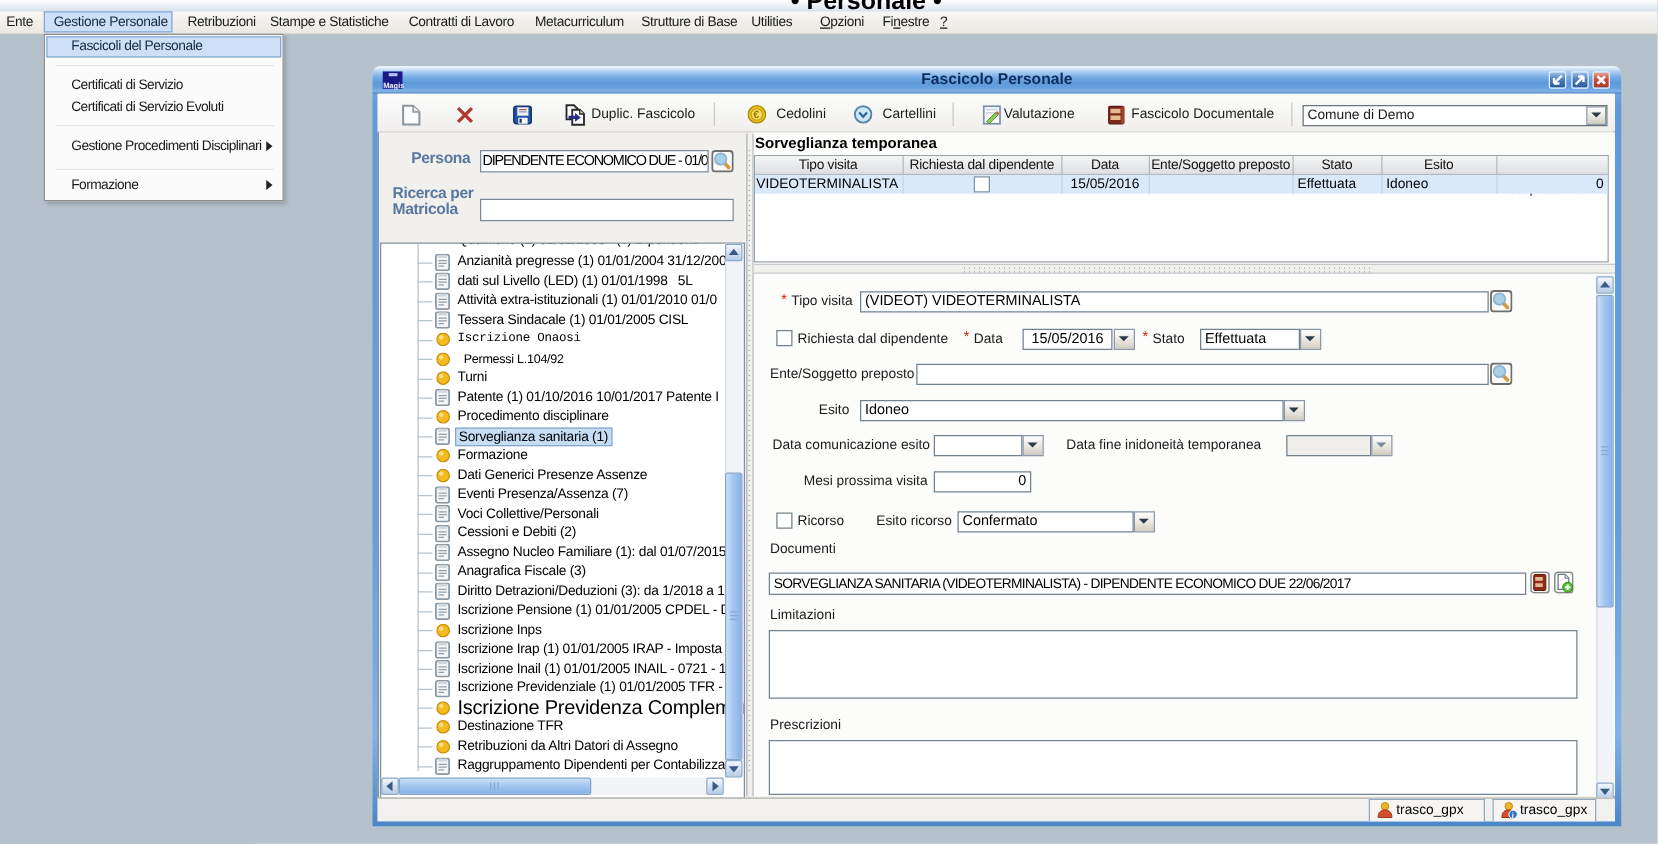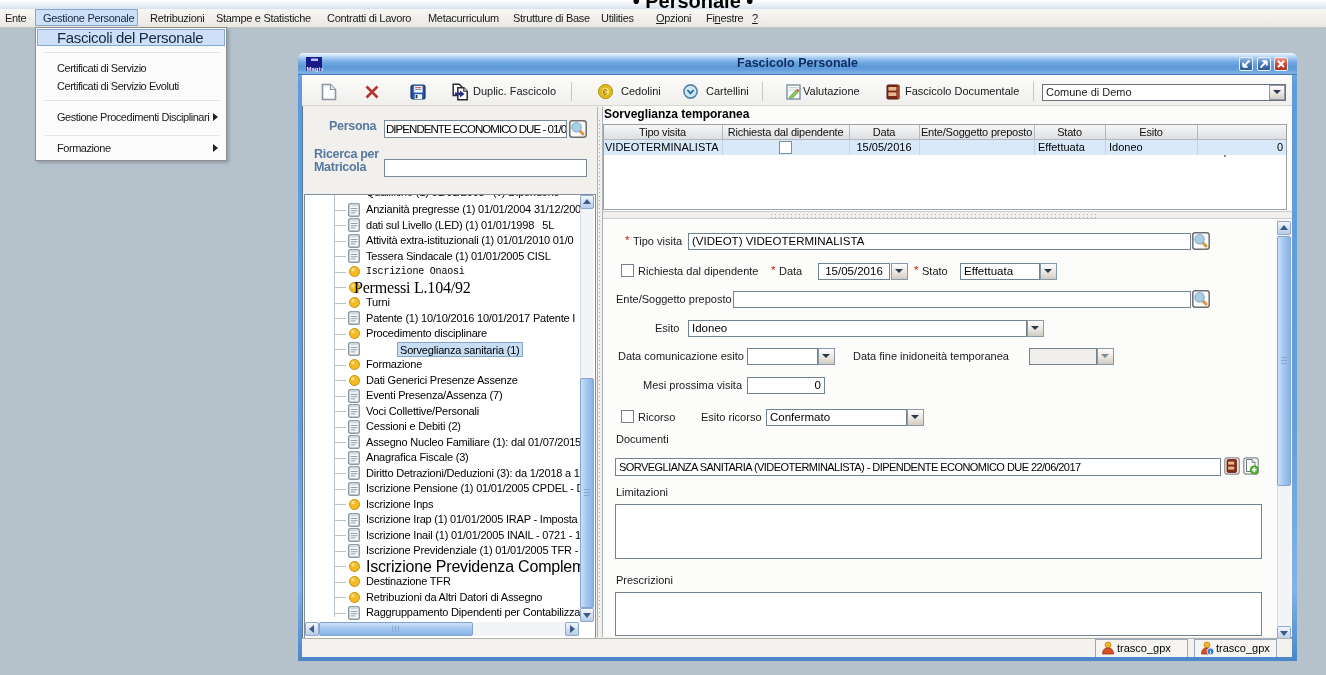--- a/index.html
+++ b/index.html
@@ -21,21 +21,21 @@
 <div class="abs nw" style="left:428px;top:10px;height:17px;line-height:17px;font-size:11px;letter-spacing:-0.3px;color:#1a1a1a;">Metacurriculum</div>
 <div class="abs nw" style="left:513px;top:10px;height:17px;line-height:17px;font-size:11px;letter-spacing:-0.3px;color:#1a1a1a;">Strutture di Base</div>
 <div class="abs nw" style="left:601px;top:10px;height:17px;line-height:17px;font-size:11px;letter-spacing:-0.3px;color:#1a1a1a;">Utilities</div>
 <div class="abs nw" style="left:656px;top:10px;height:17px;line-height:17px;font-size:11px;letter-spacing:-0.3px;color:#1a1a1a;"><u>O</u>pzioni</div>
 <div class="abs nw" style="left:706px;top:10px;height:17px;line-height:17px;font-size:11px;letter-spacing:-0.3px;color:#1a1a1a;">Fi<u>n</u>estre</div>
 <div class="abs nw" style="left:752px;top:10px;height:17px;line-height:17px;font-size:11px;letter-spacing:-0.3px;color:#1a1a1a;"><u>?</u></div>
 <div class="abs" style="left:35px;top:9px;width:103px;height:17px;background:#cde0f7;border:1px solid #84a9d3;"></div>
 <div class="abs nw" style="left:43px;top:10px;height:16px;line-height:16px;font-size:11px;letter-spacing:-0.3px;color:#14293f;">Gestione Personale</div>
 <div class="abs" style="left:35px;top:27px;width:192px;height:134px;background:#fbfbfb;border:1px solid #8e8e8e;box-shadow:2px 2px 3px rgba(80,90,100,0.35);"></div>
 <div class="abs" style="left:37px;top:29px;width:188px;height:17px;background:#cde0f7;border:1px solid #84a9d3;"></div>
-<div class="abs nw" style="left:57px;top:30px;height:15px;line-height:15px;font-size:15px;letter-spacing:-0.35px;color:#14293f;">Fascicoli del Personale</div>
+<div class="abs nw" style="left:57px;top:30px;height:15px;line-height:15px;font-size:11px;letter-spacing:-0.35px;color:#14293f;">Fascicoli del Personale</div>
 <div class="abs" style="left:45px;top:52px;width:174px;height:1px;background:#e4e4e4;"></div>
 <div class="abs nw" style="left:57px;top:60px;height:16px;line-height:16px;font-size:11px;letter-spacing:-0.45px;color:#1a1a1a;text-align:center;">Certificati di Servizio</div>
 <div class="abs nw" style="left:57px;top:78px;height:16px;line-height:16px;font-size:11px;letter-spacing:-0.45px;color:#1a1a1a;">Certificati di Servizio Evoluti</div>
 <div class="abs" style="left:45px;top:100px;width:174px;height:1px;background:#e4e4e4;"></div>
 <div class="abs nw" style="left:57px;top:109px;height:16px;line-height:16px;font-size:11px;letter-spacing:-0.45px;color:#1a1a1a;">Gestione Procedimenti Disciplinari</div>
 <div class="abs" style="left:213px;top:113px;width:0;height:0;border-left:5px solid #222;border-top:4px solid transparent;border-bottom:4px solid transparent;"></div>
 <div class="abs" style="left:45px;top:135px;width:174px;height:1px;background:#e4e4e4;"></div>
 <div class="abs nw" style="left:57px;top:140px;height:16px;line-height:16px;font-size:11px;letter-spacing:-0.45px;color:#1a1a1a;">Formazione</div>
 <div class="abs" style="left:213px;top:144px;width:0;height:0;border-left:5px solid #222;border-top:4px solid transparent;border-bottom:4px solid transparent;"></div>
 <div class="abs" style="left:298px;top:53px;width:999px;height:608px;background:linear-gradient(180deg,#e9f3fd 0%,#aed0f2 1%,#7db0e6 2%,#5f9bdc 5%,#639ddd 60%,#82b2e6 88%,#4a86c8 100%);border-radius:6px 6px 0 0;"></div>
@@ -182,59 +182,59 @@
       </svg>
     </div>
 <div class="abs nw" style="left:61px;top:69.0px;height:15px;line-height:15px;font-size:10px;letter-spacing:-0.2px;color:#000;font-family:Liberation Mono, monospace;">Iscrizione Onaosi</div>
 <div class="abs" style="left:29px;top:92.0px;width:12px;height:1px;background:#b8c4cc;"></div>
 <div class="abs" style="left:44px;top:86.5px;width:11px;height:11px;">
       <svg width="11" height="11" style="position:absolute;left:0;top:0;">
         <circle cx="5.5" cy="5.5" r="5" fill="#f5b921" stroke="#c8900a" stroke-width="1"></circle>
         <circle cx="4" cy="3.8" r="1.8" fill="#fbe084"></circle>
       </svg>
     </div>
-<div class="abs nw" style="left:49px;top:84.5px;height:15px;line-height:15px;font-size:16px;letter-spacing:-0.2px;color:#000;font-family:Liberation Serif, serif;">Permessi L.104/92</div>
+<div class="abs nw" style="left:66px;top:84.5px;height:15px;line-height:15px;font-size:10px;letter-spacing:-0.2px;color:#000;">Permessi L.104/92</div>
 <div class="abs" style="left:29px;top:107.5px;width:12px;height:1px;background:#b8c4cc;"></div>
 <div class="abs" style="left:44px;top:102.0px;width:11px;height:11px;">
       <svg width="11" height="11" style="position:absolute;left:0;top:0;">
         <circle cx="5.5" cy="5.5" r="5" fill="#f5b921" stroke="#c8900a" stroke-width="1"></circle>
         <circle cx="4" cy="3.8" r="1.8" fill="#fbe084"></circle>
       </svg>
     </div>
 <div class="abs nw" style="left:61px;top:100.0px;height:15px;line-height:15px;font-size:11px;letter-spacing:-0.2px;color:#000;">Turni</div>
 <div class="abs" style="left:29px;top:123.0px;width:12px;height:1px;background:#b8c4cc;"></div>
 <div class="abs" style="left:43px;top:116.0px;width:12px;height:14px;">
       <svg width="12" height="14" style="position:absolute;left:0;top:0;">
         <rect x="0.7" y="0.7" width="10.6" height="12.6" rx="1.5" fill="#f4f6f8" stroke="#8a98a4" stroke-width="1.4"></rect>
         <rect x="2.6" y="0.9" width="7" height="2.4" fill="#d0d8de"></rect>
         <rect x="2.8" y="5" width="6.6" height="1" fill="#90a0ac"></rect>
         <rect x="2.8" y="7.2" width="6.6" height="1" fill="#90a0ac"></rect>
         <rect x="2.8" y="9.4" width="4.5" height="1" fill="#90a0ac"></rect>
       </svg>
     </div>
-<div class="abs nw" style="left:61px;top:115.5px;height:15px;line-height:15px;font-size:11px;letter-spacing:-0.2px;color:#000;">Patente (1) 10/10/2016 10/01/2017  Patente I</div>
+<div class="abs nw" style="left:61px;top:115.5px;height:15px;line-height:15px;font-size:11px;letter-spacing:-0.2px;color:#000;">Patente (1) 01/10/2016 10/01/2017  Patente I</div>
 <div class="abs" style="left:29px;top:138.5px;width:12px;height:1px;background:#b8c4cc;"></div>
 <div class="abs" style="left:44px;top:133.0px;width:11px;height:11px;">
       <svg width="11" height="11" style="position:absolute;left:0;top:0;">
         <circle cx="5.5" cy="5.5" r="5" fill="#f5b921" stroke="#c8900a" stroke-width="1"></circle>
         <circle cx="4" cy="3.8" r="1.8" fill="#fbe084"></circle>
       </svg>
     </div>
 <div class="abs nw" style="left:61px;top:131.0px;height:15px;line-height:15px;font-size:11px;letter-spacing:-0.2px;color:#000;">Procedimento disciplinare</div>
 <div class="abs" style="left:29px;top:154.0px;width:12px;height:1px;background:#b8c4cc;"></div>
 <div class="abs" style="left:43px;top:147.0px;width:12px;height:14px;">
       <svg width="12" height="14" style="position:absolute;left:0;top:0;">
         <rect x="0.7" y="0.7" width="10.6" height="12.6" rx="1.5" fill="#f4f6f8" stroke="#8a98a4" stroke-width="1.4"></rect>
         <rect x="2.6" y="0.9" width="7" height="2.4" fill="#d0d8de"></rect>
         <rect x="2.8" y="5" width="6.6" height="1" fill="#90a0ac"></rect>
         <rect x="2.8" y="7.2" width="6.6" height="1" fill="#90a0ac"></rect>
         <rect x="2.8" y="9.4" width="4.5" height="1" fill="#90a0ac"></rect>
       </svg>
     </div>
-<div class="abs nw" style="left:59px;top:146.5px;height:15px;line-height:15px;font-size:11px;letter-spacing:-0.2px;background:#c6ddf4;border:1px solid #86a7cc;padding:0 2px;color:#000;margin-left:33px;">Sorveglianza sanitaria (1)</div>
+<div class="abs nw" style="left:59px;top:146.5px;height:15px;line-height:15px;font-size:11px;letter-spacing:-0.2px;background:#c6ddf4;border:1px solid #86a7cc;padding:0 2px;color:#000;">Sorveglianza sanitaria (1)</div>
 <div class="abs" style="left:29px;top:169.5px;width:12px;height:1px;background:#b8c4cc;"></div>
 <div class="abs" style="left:44px;top:164.0px;width:11px;height:11px;">
       <svg width="11" height="11" style="position:absolute;left:0;top:0;">
         <circle cx="5.5" cy="5.5" r="5" fill="#f5b921" stroke="#c8900a" stroke-width="1"></circle>
         <circle cx="4" cy="3.8" r="1.8" fill="#fbe084"></circle>
       </svg>
     </div>
 <div class="abs nw" style="left:61px;top:162.0px;height:15px;line-height:15px;font-size:11px;letter-spacing:-0.2px;color:#000;">Formazione</div>
 <div class="abs" style="left:29px;top:185.0px;width:12px;height:1px;background:#b8c4cc;"></div>
 <div class="abs" style="left:44px;top:179.5px;width:11px;height:11px;">

